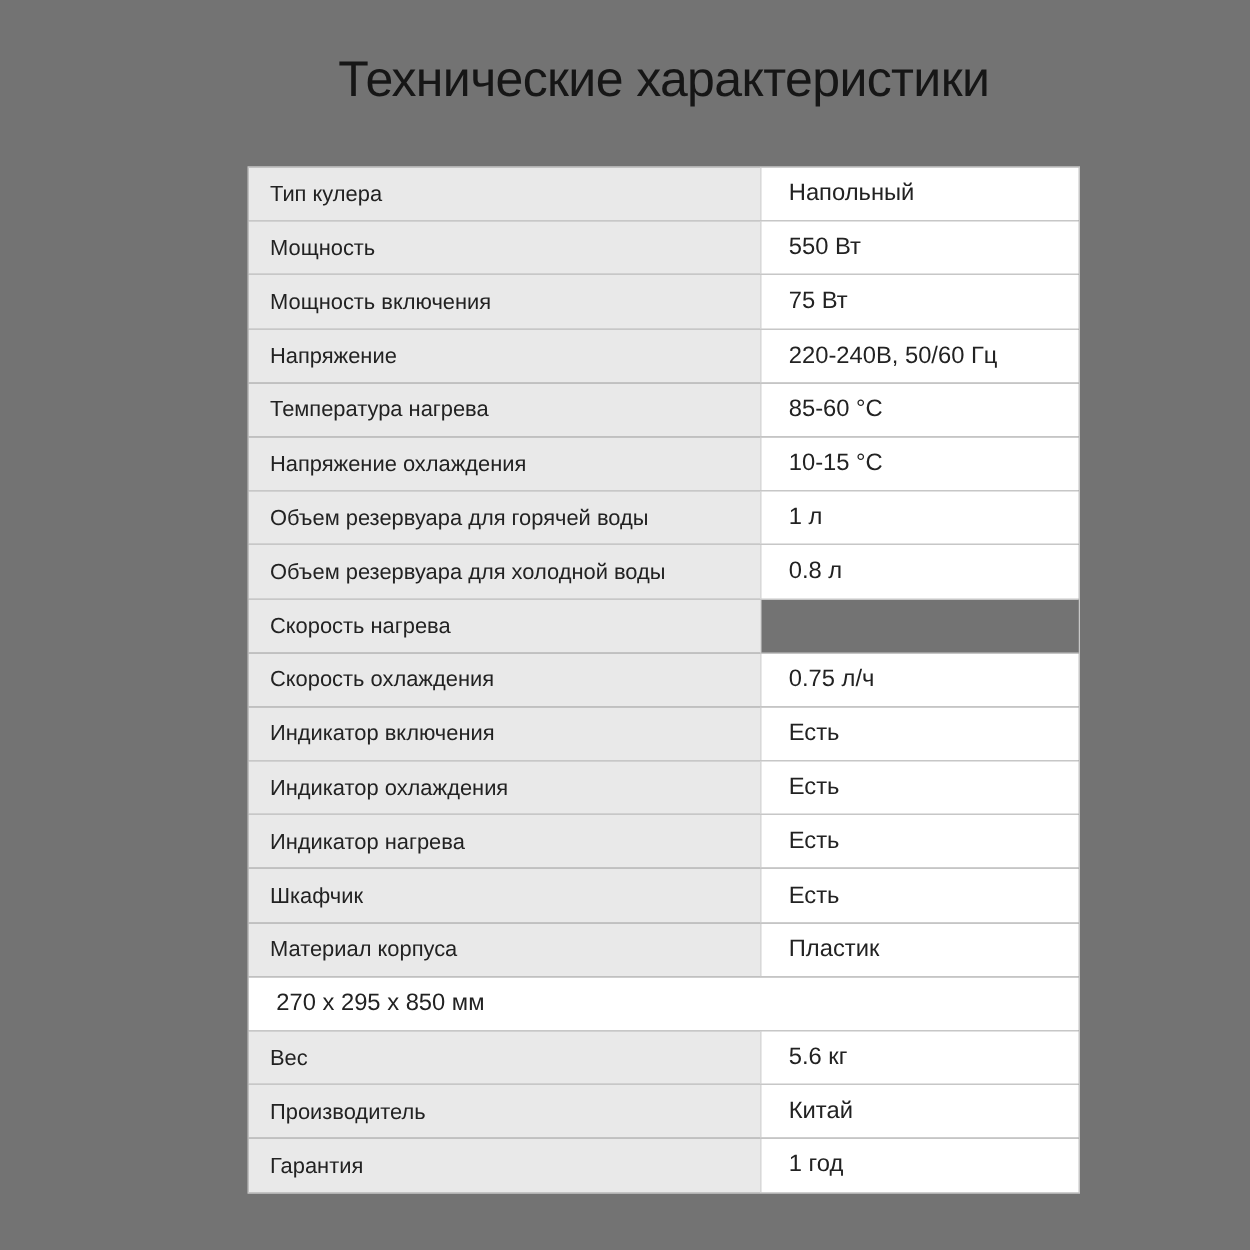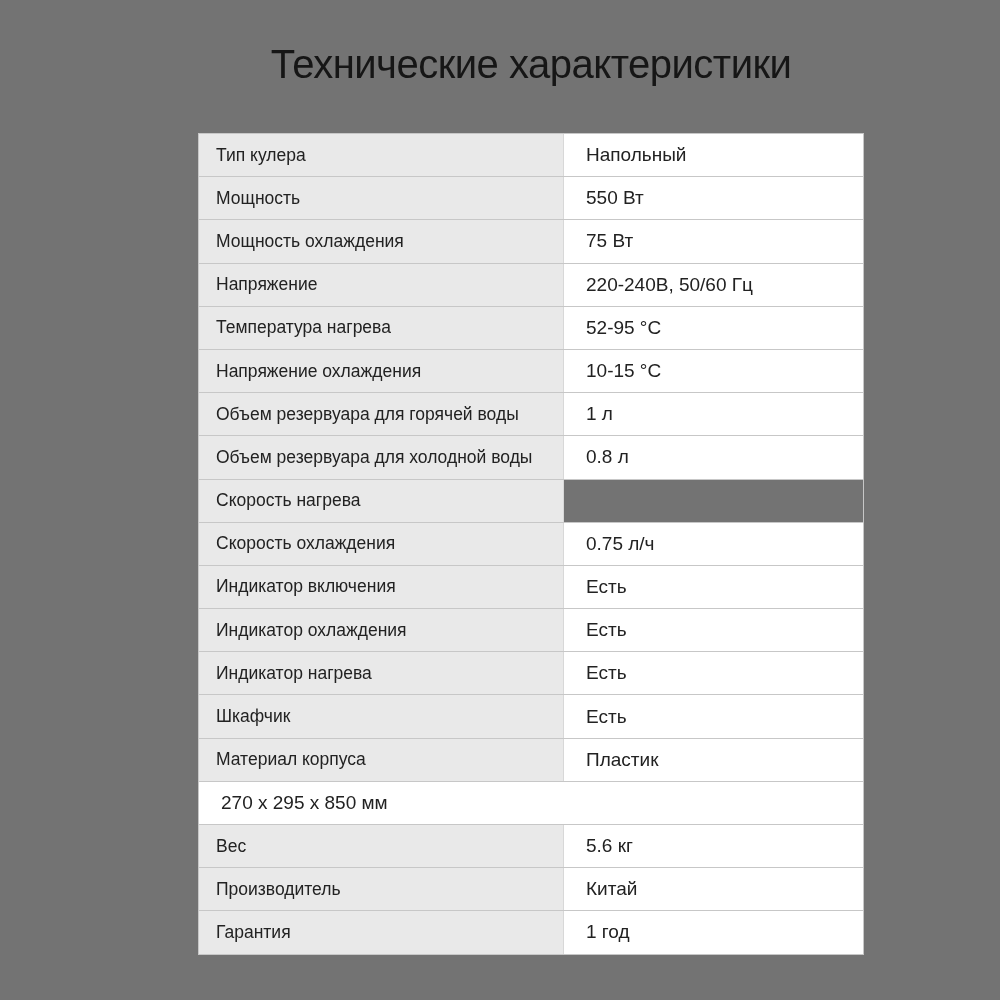--- a/index.html
+++ b/index.html
@@ -34,21 +34,21 @@
   .spec-row {
     display: flex;
     height: 42.2px;
     border-bottom: 1px solid #c7c7c7;
     box-sizing: content-box;
   }
   .spec-row:last-child {
     border-bottom: none;
   }
   .spec-label {
-    width: 365px;
+    width: 410px;
     box-sizing: border-box;
     background: #e9e9e9;
     border-right: 1px solid #d8d8d8;
     display: flex;
     align-items: center;
     padding-left: 17px;
     font-size: 17.5px;
     color: #222222;
   }
   .spec-value {
@@ -72,32 +72,32 @@
     <div class="spec-label">Тип кулера</div>
     <div class="spec-value">Напольный</div>
   </div>
 
   <div class="spec-row">
     <div class="spec-label">Мощность</div>
     <div class="spec-value">550 Вт</div>
   </div>
 
   <div class="spec-row">
-    <div class="spec-label">Мощность охлаждения</div>
+    <div class="spec-label">Мощность включения</div>
     <div class="spec-value">75 Вт</div>
   </div>
 
   <div class="spec-row">
     <div class="spec-label">Напряжение</div>
     <div class="spec-value">220-240В, 50/60 Гц</div>
   </div>
 
   <div class="spec-row">
     <div class="spec-label">Температура нагрева</div>
-    <div class="spec-value">52-95 °C</div>
+    <div class="spec-value">85-60 °C</div>
   </div>
 
   <div class="spec-row">
     <div class="spec-label">Напряжение охлаждения</div>
     <div class="spec-value">10-15 °C</div>
   </div>
 
   <div class="spec-row">
     <div class="spec-label">Объем резервуара для горячей воды</div>
     <div class="spec-value">1 л</div>

